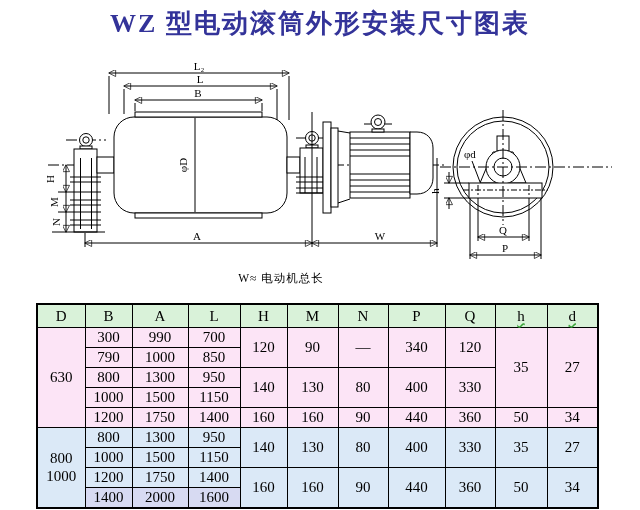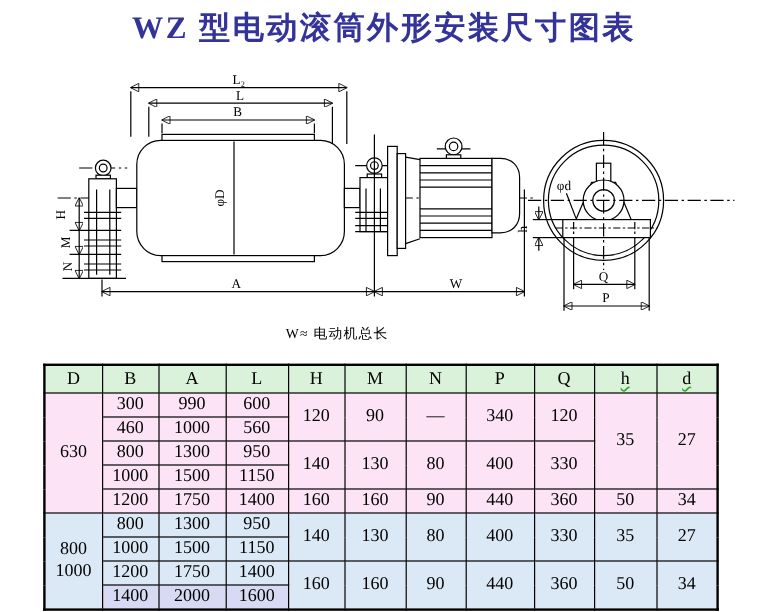--- a/index.html
+++ b/index.html
@@ -192,33 +192,33 @@
       <td>N</td>
       <td>P</td>
       <td>Q</td>
       <td><span class="squig">h</span></td>
       <td><span class="squig">d</span></td>
     </tr>
     <tr>
       <td class="pink dcell" rowspan="5">630</td>
       <td class="pink">300</td>
       <td class="pink">990</td>
-      <td class="pink">600</td>
+      <td class="pink">700</td>
       <td class="pink" rowspan="2">120</td>
       <td class="pink" rowspan="2">90</td>
       <td class="pink" rowspan="2">—</td>
       <td class="pink" rowspan="2">340</td>
       <td class="pink" rowspan="2">120</td>
       <td class="pink" rowspan="4">35</td>
       <td class="pink" rowspan="4">27</td>
     </tr>
     <tr>
-      <td class="pink">460</td>
+      <td class="pink">790</td>
       <td class="pink">1000</td>
-      <td class="pink">560</td>
+      <td class="pink">850</td>
     </tr>
     <tr>
       <td class="pink">800</td>
       <td class="pink">1300</td>
       <td class="pink">950</td>
       <td class="pink" rowspan="2">140</td>
       <td class="pink" rowspan="2">130</td>
       <td class="pink" rowspan="2">80</td>
       <td class="pink" rowspan="2">400</td>
       <td class="pink" rowspan="2">330</td>

